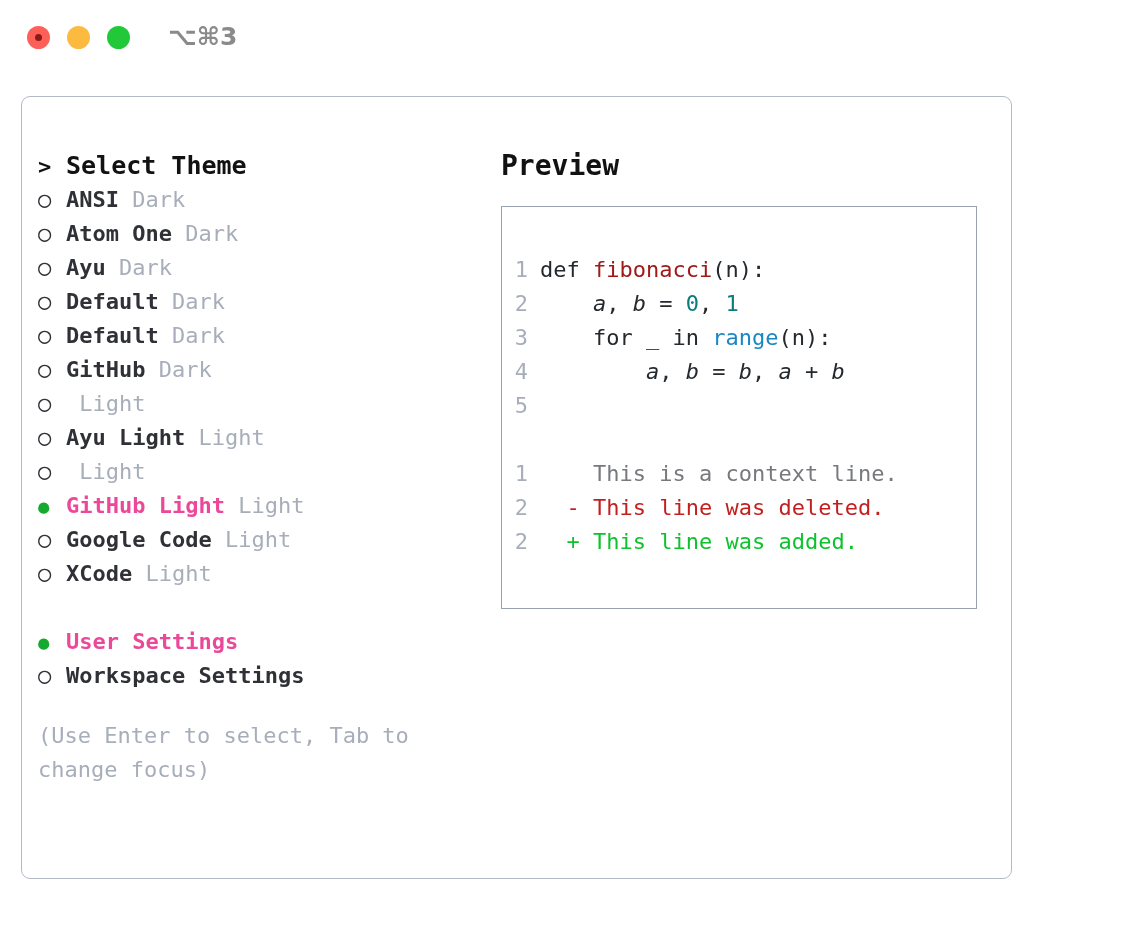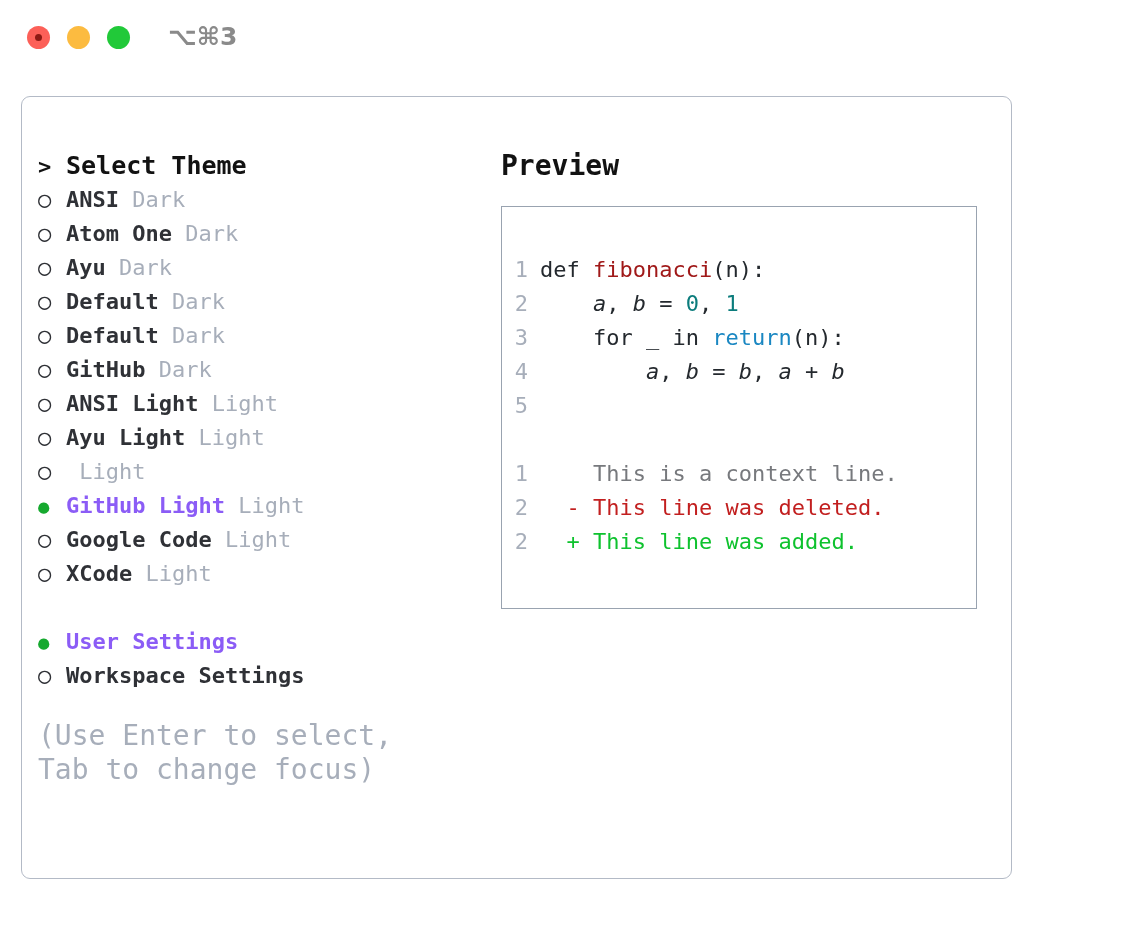--- a/index.html
+++ b/index.html
@@ -107,28 +107,28 @@
   .marker.chev { font-weight: bold; color: #121212; }
   .marker.dot-on { color: #16a92f; font-size: 19px; }
   .marker.blank { color: transparent; }
 
   .head-label {
     font-weight: bold;
     color: #121212;
     font-size: 25px;
   }
   .item-label { color: #2f3136; font-weight: bold; }
-  .item-label.sel { color: #8b5cf6; }
+  .item-label.sel { color: #ec4899; }
   .suffix { color: #a7aeba; }
 
   .section-gap { height: 34px; }
 
   .help {
     margin-top: 26px;
-    font-size: 28px;
+    font-size: 22px;
     line-height: 34px;
     color: #a7aeba;
     width: 420px;
     white-space: pre-wrap;
   }
 
   
   .right-col {
     position: absolute;
     left: 479px;
@@ -199,21 +199,21 @@
         <span class="head-label">Select Theme</span>
       </div>
 
       <div id="theme-items">
           <div class="row"><span class="marker">○</span><span class="item-label">ANSI</span><span class="suffix"> </span><span class="suffix">Dark</span></div>
           <div class="row"><span class="marker">○</span><span class="item-label">Atom One</span><span class="suffix"> </span><span class="suffix">Dark</span></div>
           <div class="row"><span class="marker">○</span><span class="item-label">Ayu</span><span class="suffix"> </span><span class="suffix">Dark</span></div>
           <div class="row"><span class="marker">○</span><span class="item-label">Default</span><span class="suffix"> </span><span class="suffix">Dark</span></div>
           <div class="row"><span class="marker">○</span><span class="item-label">Default</span><span class="suffix"> </span><span class="suffix">Dark</span></div>
           <div class="row"><span class="marker">○</span><span class="item-label">GitHub</span><span class="suffix"> </span><span class="suffix">Dark</span></div>
-          <div class="row"><span class="marker">○</span><span class="item-label">ANSI Light</span><span class="suffix"> </span><span class="suffix">Light</span></div>
+          <div class="row"><span class="marker">○</span><span class="suffix"> </span><span class="suffix">Light</span></div>
           <div class="row"><span class="marker">○</span><span class="item-label">Ayu Light</span><span class="suffix"> </span><span class="suffix">Light</span></div>
           <div class="row"><span class="marker">○</span><span class="suffix"> </span><span class="suffix">Light</span></div>
           <div class="row"><span class="marker dot-on">●</span><span class="item-label sel">GitHub Light</span><span class="suffix"> </span><span class="suffix">Light</span></div>
           <div class="row"><span class="marker">○</span><span class="item-label">Google Code</span><span class="suffix"> </span><span class="suffix">Light</span></div>
           <div class="row"><span class="marker">○</span><span class="item-label">XCode</span><span class="suffix"> </span><span class="suffix">Light</span></div>
         </div>
 
       <div class="section-gap"></div>
 
 
@@ -225,21 +225,21 @@
       <div class="help">(Use Enter to select, Tab to change focus)</div>
     </div>
 
     <div class="right-col">
       <div class="preview-title">Preview</div>
 
       <div class="code-box">
         <div id="code-lines">
             <div class="code-line"><span class="ln">1</span><span><span class="tok-def">def </span><span class="tok-fn">fibonacci</span><span class="code-text">(n):</span></span></div>
             <div class="code-line"><span class="ln">2</span><span><span class="code-text">    </span><span class="tok-var">a</span><span class="code-text">, </span><span class="tok-var">b</span><span class="code-text"> = </span><span class="tok-num">0</span><span class="code-text">, </span><span class="tok-num">1</span></span></div>
-            <div class="code-line"><span class="ln">3</span><span><span class="code-text">    for _ in </span><span class="tok-blt">return</span><span class="code-text">(n):</span></span></div>
+            <div class="code-line"><span class="ln">3</span><span><span class="code-text">    for _ in </span><span class="tok-blt">range</span><span class="code-text">(n):</span></span></div>
             <div class="code-line"><span class="ln">4</span><span><span class="code-text">        </span><span class="tok-var">a</span><span class="code-text">, </span><span class="tok-var">b</span><span class="code-text"> = </span><span class="tok-var">b</span><span class="code-text">, </span><span class="tok-var">a</span><span class="code-text"> + </span><span class="tok-var">b</span></span></div>
             <div class="code-line"><span class="ln">5</span></div>
           </div>
         <div class="blank-line"></div>
         <div id="diff-lines">
             <div class="code-line"><span class="ln">1</span><span class="tok-ctx">    </span><span class="tok-ctx">This is a context line.</span></div>
             <div class="code-line"><span class="ln">2</span><span class="tok-del">  - </span><span class="tok-del">This line was deleted.</span></div>
             <div class="code-line"><span class="ln">2</span><span class="tok-add">  + </span><span class="tok-add">This line was added.</span></div>
           </div>
       </div>

